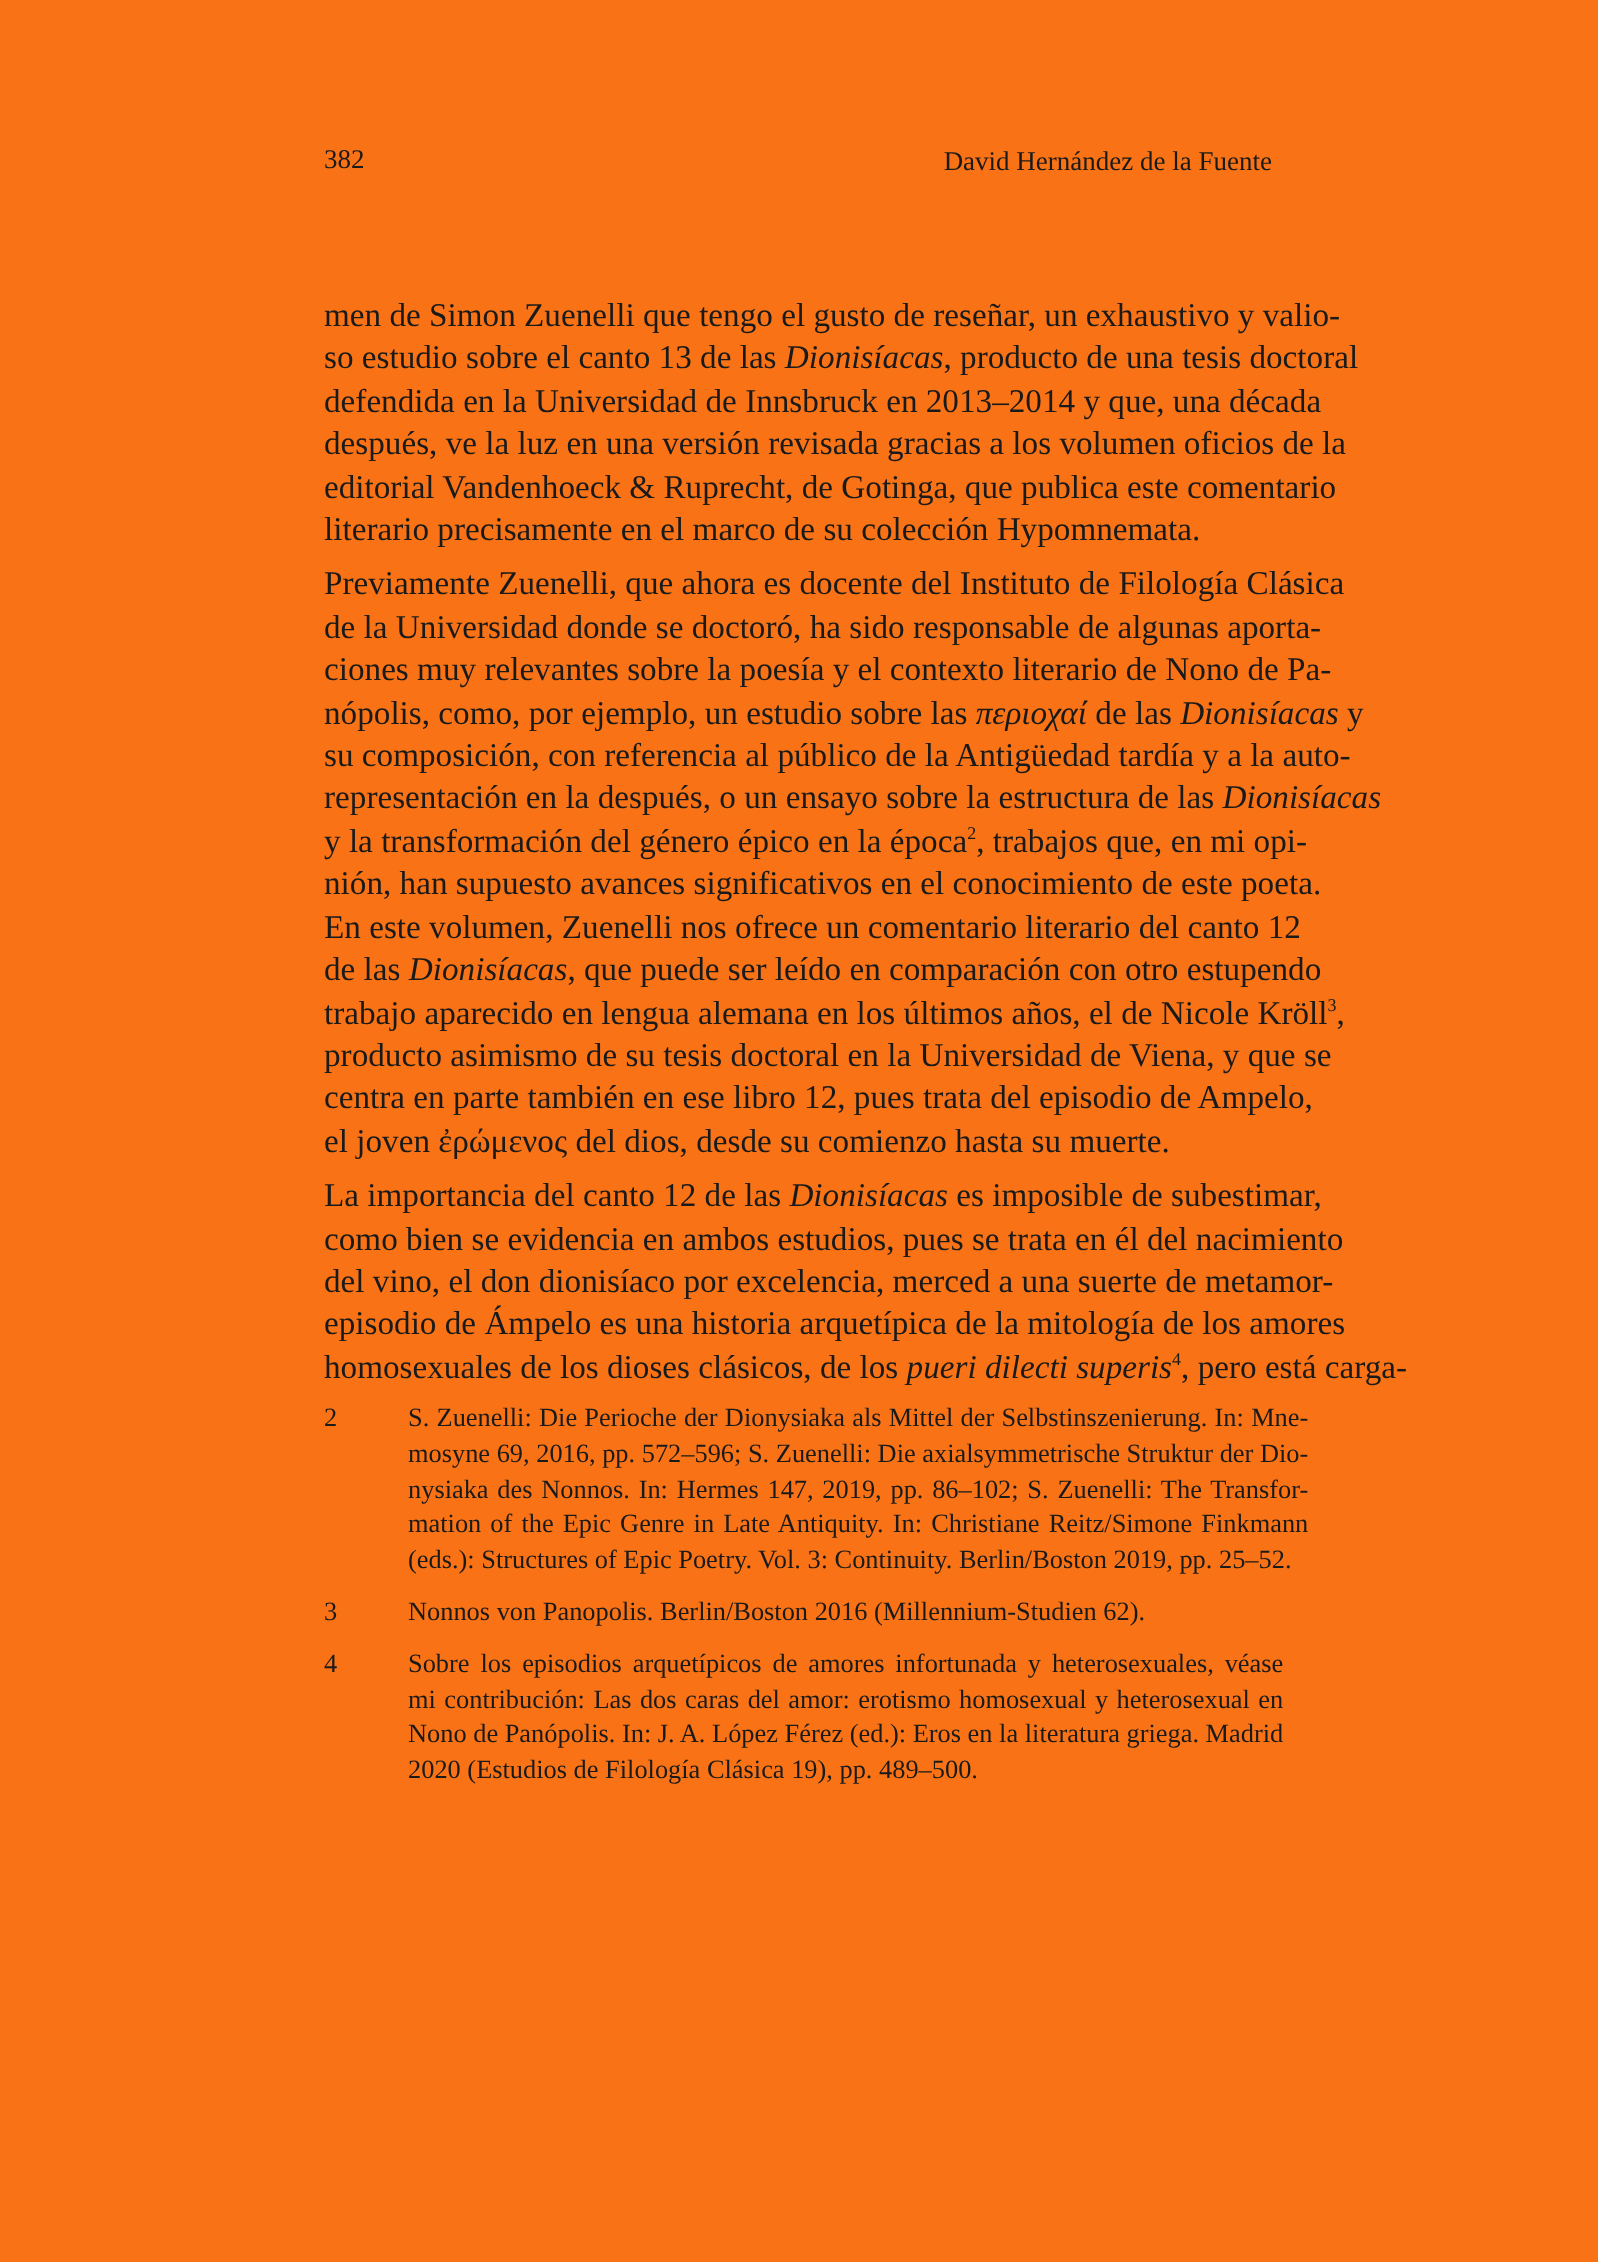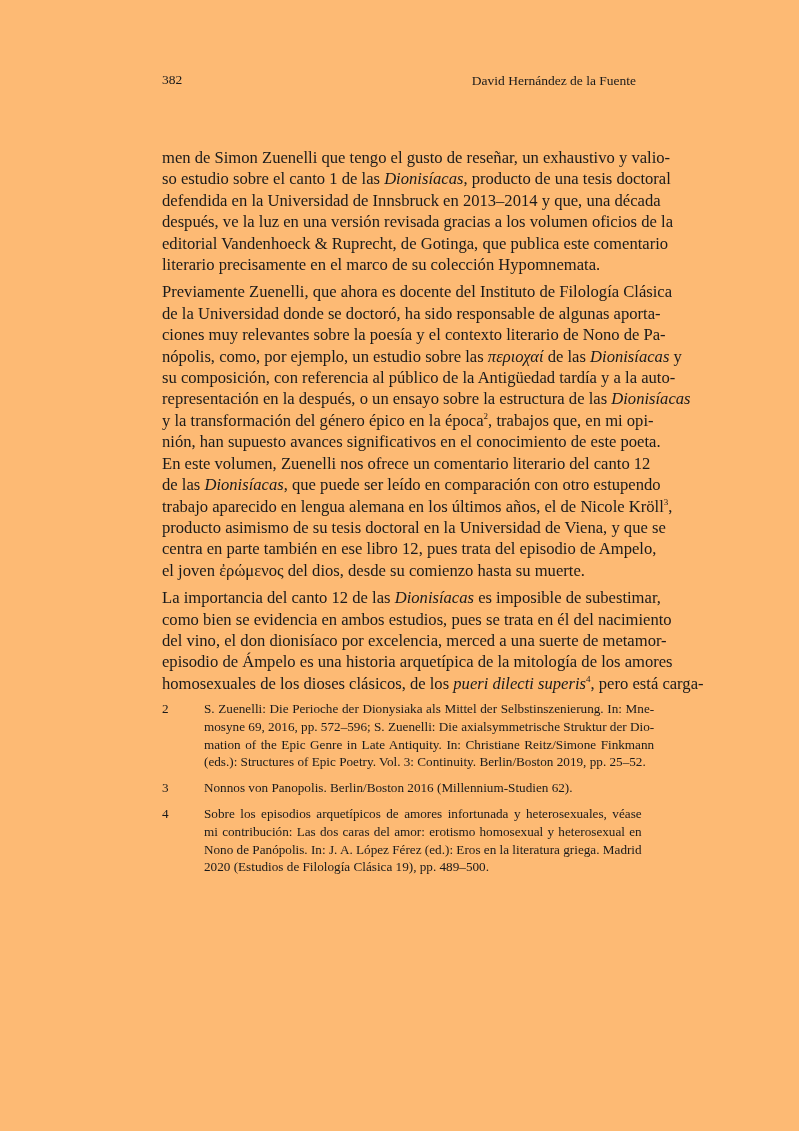--- a/index.html
+++ b/index.html
@@ -1,18 +1,18 @@
 <!DOCTYPE html>
 <html><head>
 <meta charset="utf-8">
 <style>
   html, body { margin: 0; padding: 0; background: #ffffff; }
   body { width: 799px; height: 1131px; position: relative; overflow: hidden;
          font-family: "Liberation Serif", "DejaVu Serif", serif; color: #1a1a1a; }
-  .page { position: absolute; left: 0; top: 0; width: 799px; height: 1131px; background: #fdba74; }
+  .page { position: absolute; left: 0; top: 0; width: 799px; height: 1131px; background: #f97316; }
   .running-head { position: absolute; top: 72px; left: 162px; width: 474px; height: 20px; font-size: 13.5px; }
   .page-number { position: absolute; left: 0; top: 0; }
   .running-title { position: absolute; left: 0; right: 0; top: 1px; text-align: right; padding-left: 16px; }
   .body-text { position: absolute; top: 147px; left: 162px; width: 474px; font-size: 16.6px; line-height: 21.4px; }
   .body-text p { margin: 0 0 6px 0; text-align: justify; hyphens: manual; }
   .body-text .line { display: block; text-align: justify; text-align-last: justify; white-space: nowrap; }
   .body-text .line.last { text-align-last: left; }
   i, em { }
   sup { font-size: 9px; vertical-align: super; line-height: 0; }
   .footnotes { position: absolute; top: 700px; left: 162px; width: 474px; font-size: 13.2px; line-height: 17.8px; }
@@ -29,21 +29,21 @@
 
   <div class="running-head">
     <span class="page-number">382</span>
     <span class="running-title">David Hernández de la Fuente</span>
   </div>
 
   <div class="body-text">
 
     <p>
       <span class="line">men de Simon Zuenelli que tengo el gusto de reseñar, un exhaustivo y valio-</span>
-      <span class="line"><span>so estudio sobre el canto 1 de las </span><i>Dionisíacas</i><span>, producto de una tesis doctoral</span></span>
+      <span class="line"><span>so estudio sobre el canto 13 de las </span><i>Dionisíacas</i><span>, producto de una tesis doctoral</span></span>
       <span class="line">defendida en la Universidad de Innsbruck en 2013–2014 y que, una década</span>
       <span class="line">después, ve la luz en una versión revisada gracias a los volumen oficios de la</span>
       <span class="line">editorial Vandenhoeck &amp; Ruprecht, de Gotinga, que publica este comentario</span>
       <span class="line last">literario precisamente en el marco de su colección Hypomnemata.</span>
     </p>
 
     <p>
       <span class="line">Previamente Zuenelli, que ahora es docente del Instituto de Filología Clásica</span>
       <span class="line">de la Universidad donde se doctoró, ha sido responsable de algunas aporta-</span>
       <span class="line">ciones muy relevantes sobre la poesía y el contexto literario de Nono de Pa-</span>
@@ -68,20 +68,21 @@
       <span class="line"><span>homosexuales de los dioses clásicos, de los </span><i>pueri dilecti superis</i><sup>4</sup><span>, pero está carga-</span></span>
     </p>
   </div>
 
   <div class="footnotes">
     <div class="fn">
       <span class="fn-num">2</span>
       <div class="fn-text">
         <span class="line">S. Zuenelli: Die Perioche der Dionysiaka als Mittel der Selbstinszenierung. In: Mne-</span>
         <span class="line">mosyne 69, 2016, pp. 572–596; S. Zuenelli: Die axialsymmetrische Struktur der Dio-</span>
+        <span class="line">nysiaka des Nonnos. In: Hermes 147, 2019, pp. 86–102; S. Zuenelli: The Transfor-</span>
         <span class="line">mation of the Epic Genre in Late Antiquity. In: Christiane Reitz/Simone Finkmann</span>
         <span class="line last">(eds.): Structures of Epic Poetry. Vol. 3: Continuity. Berlin/Boston 2019, pp. 25–52.</span>
       </div>
     </div>
     <div class="fn">
       <span class="fn-num">3</span>
       <div class="fn-text">
         <span class="line last">Nonnos von Panopolis. Berlin/Boston 2016 (Millennium-Studien 62).</span>
       </div>
     </div>

